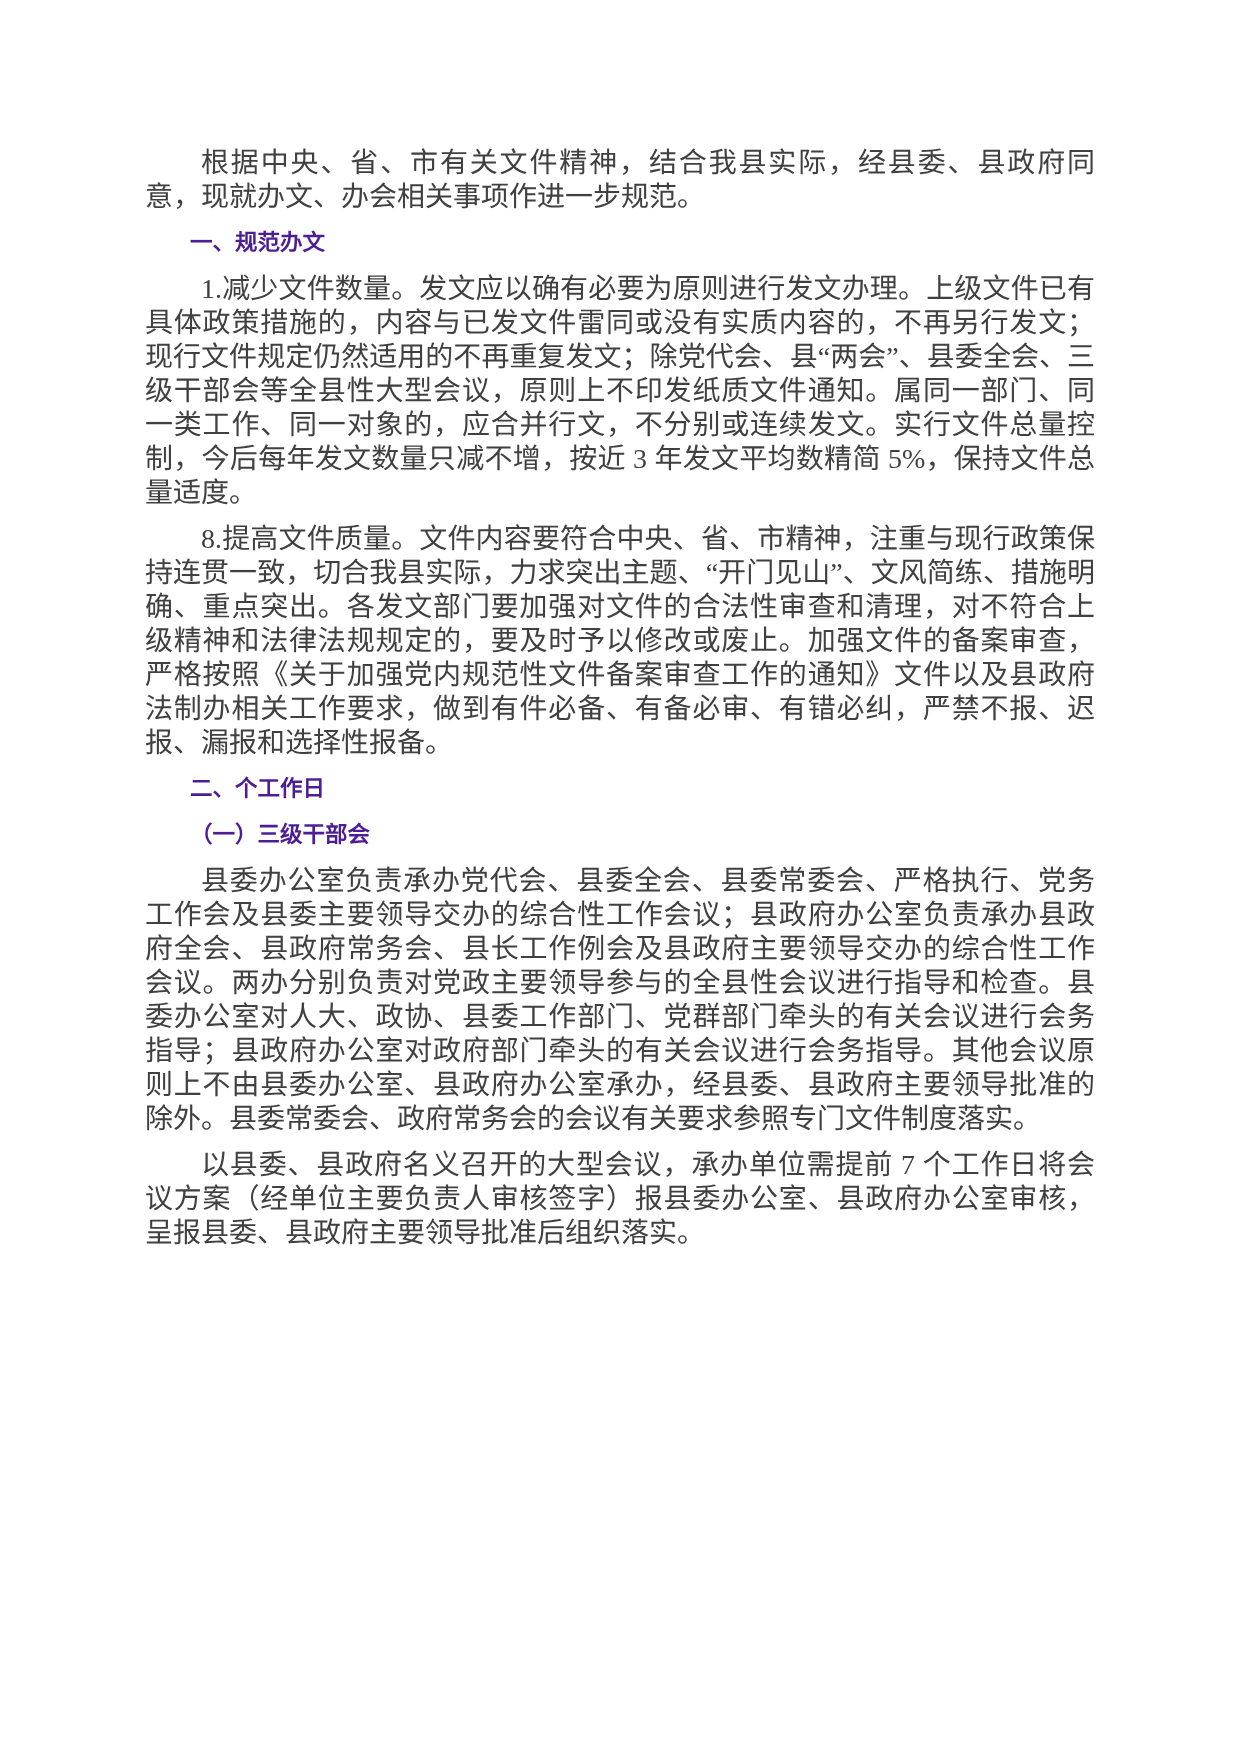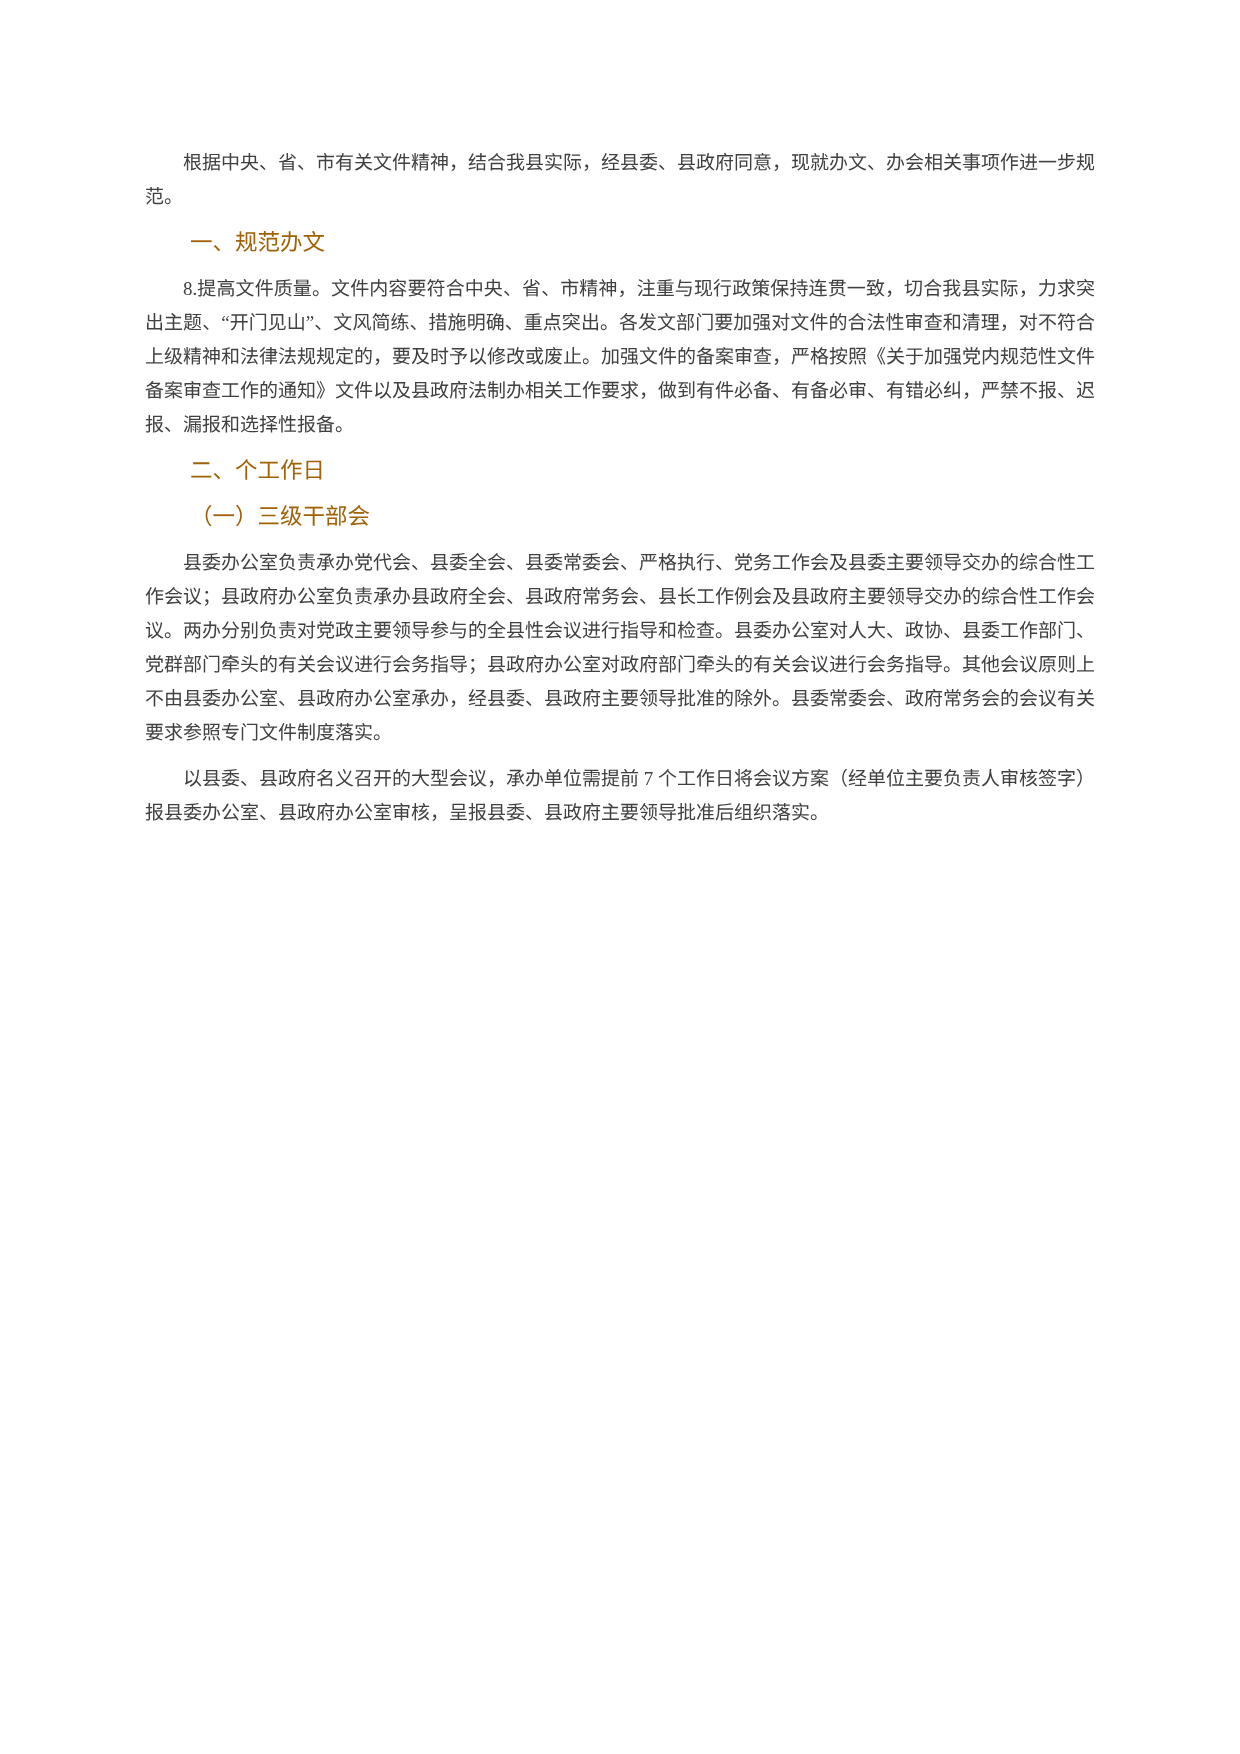--- a/index.html
+++ b/index.html
@@ -17,43 +17,44 @@
     box-sizing: border-box;
   }
   .doc {
     box-sizing: border-box;
     padding: 146px 145px 0 145px;
     width: 100%;
     color: #404040;
   }
   .para {
     font-family: "Liberation Serif", "DejaVu Serif", serif;
-    font-size: 19px;
+    font-size: 28px;
     line-height: 34px;
     text-align: justify;
     text-indent: 2em;
     margin: 0 0 12px 0;
     color: #404040;
   }
   .h1, .h2 {
     font-family: "Liberation Sans", "DejaVu Sans", sans-serif;
-    font-weight: normal;
+    font-weight: bold;
     font-size: 22.5px;
     line-height: 34px;
     text-indent: 2em;
     margin: 2px 0 12px 0;
-    color: #a16207;
+    color: #4c1d95;
   }
 </style>
 </head>
 <body>
 
 <div class="page">
   <div class="doc">
     <p class="para">根据中央、省、市有关文件精神，结合我县实际，经县委、县政府同意，现就办文、办会相关事项作进一步规范。</p>
     <p class="h1">一、规范办文</p>
+    <p class="para">1.减少文件数量。发文应以确有必要为原则进行发文办理。上级文件已有具体政策措施的，内容与已发文件雷同或没有实质内容的，不再另行发文；现行文件规定仍然适用的不再重复发文；除党代会、县“两会”、县委全会、三级干部会等全县性大型会议，原则上不印发纸质文件通知。属同一部门、同一类工作、同一对象的，应合并行文，不分别或连续发文。实行文件总量控制，今后每年发文数量只减不增，按近 3 年发文平均数精简 5%，保持文件总量适度。</p>
     <p class="para">8.提高文件质量。文件内容要符合中央、省、市精神，注重与现行政策保持连贯一致，切合我县实际，力求突出主题、“开门见山”、文风简练、措施明确、重点突出。各发文部门要加强对文件的合法性审查和清理，对不符合上级精神和法律法规规定的，要及时予以修改或废止。加强文件的备案审查，严格按照《关于加强党内规范性文件备案审查工作的通知》文件以及县政府法制办相关工作要求，做到有件必备、有备必审、有错必纠，严禁不报、迟报、漏报和选择性报备。</p>
     <p class="h1">二、个工作日</p>
     <p class="h2">（一）三级干部会</p>
     <p class="para">县委办公室负责承办党代会、县委全会、县委常委会、严格执行、党务工作会及县委主要领导交办的综合性工作会议；县政府办公室负责承办县政府全会、县政府常务会、县长工作例会及县政府主要领导交办的综合性工作会议。两办分别负责对党政主要领导参与的全县性会议进行指导和检查。县委办公室对人大、政协、县委工作部门、党群部门牵头的有关会议进行会务指导；县政府办公室对政府部门牵头的有关会议进行会务指导。其他会议原则上不由县委办公室、县政府办公室承办，经县委、县政府主要领导批准的除外。县委常委会、政府常务会的会议有关要求参照专门文件制度落实。</p>
     <p class="para">以县委、县政府名义召开的大型会议，承办单位需提前 7 个工作日将会议方案（经单位主要负责人审核签字）报县委办公室、县政府办公室审核，呈报县委、县政府主要领导批准后组织落实。</p>
   </div>
 </div>
 
 </body></html>

